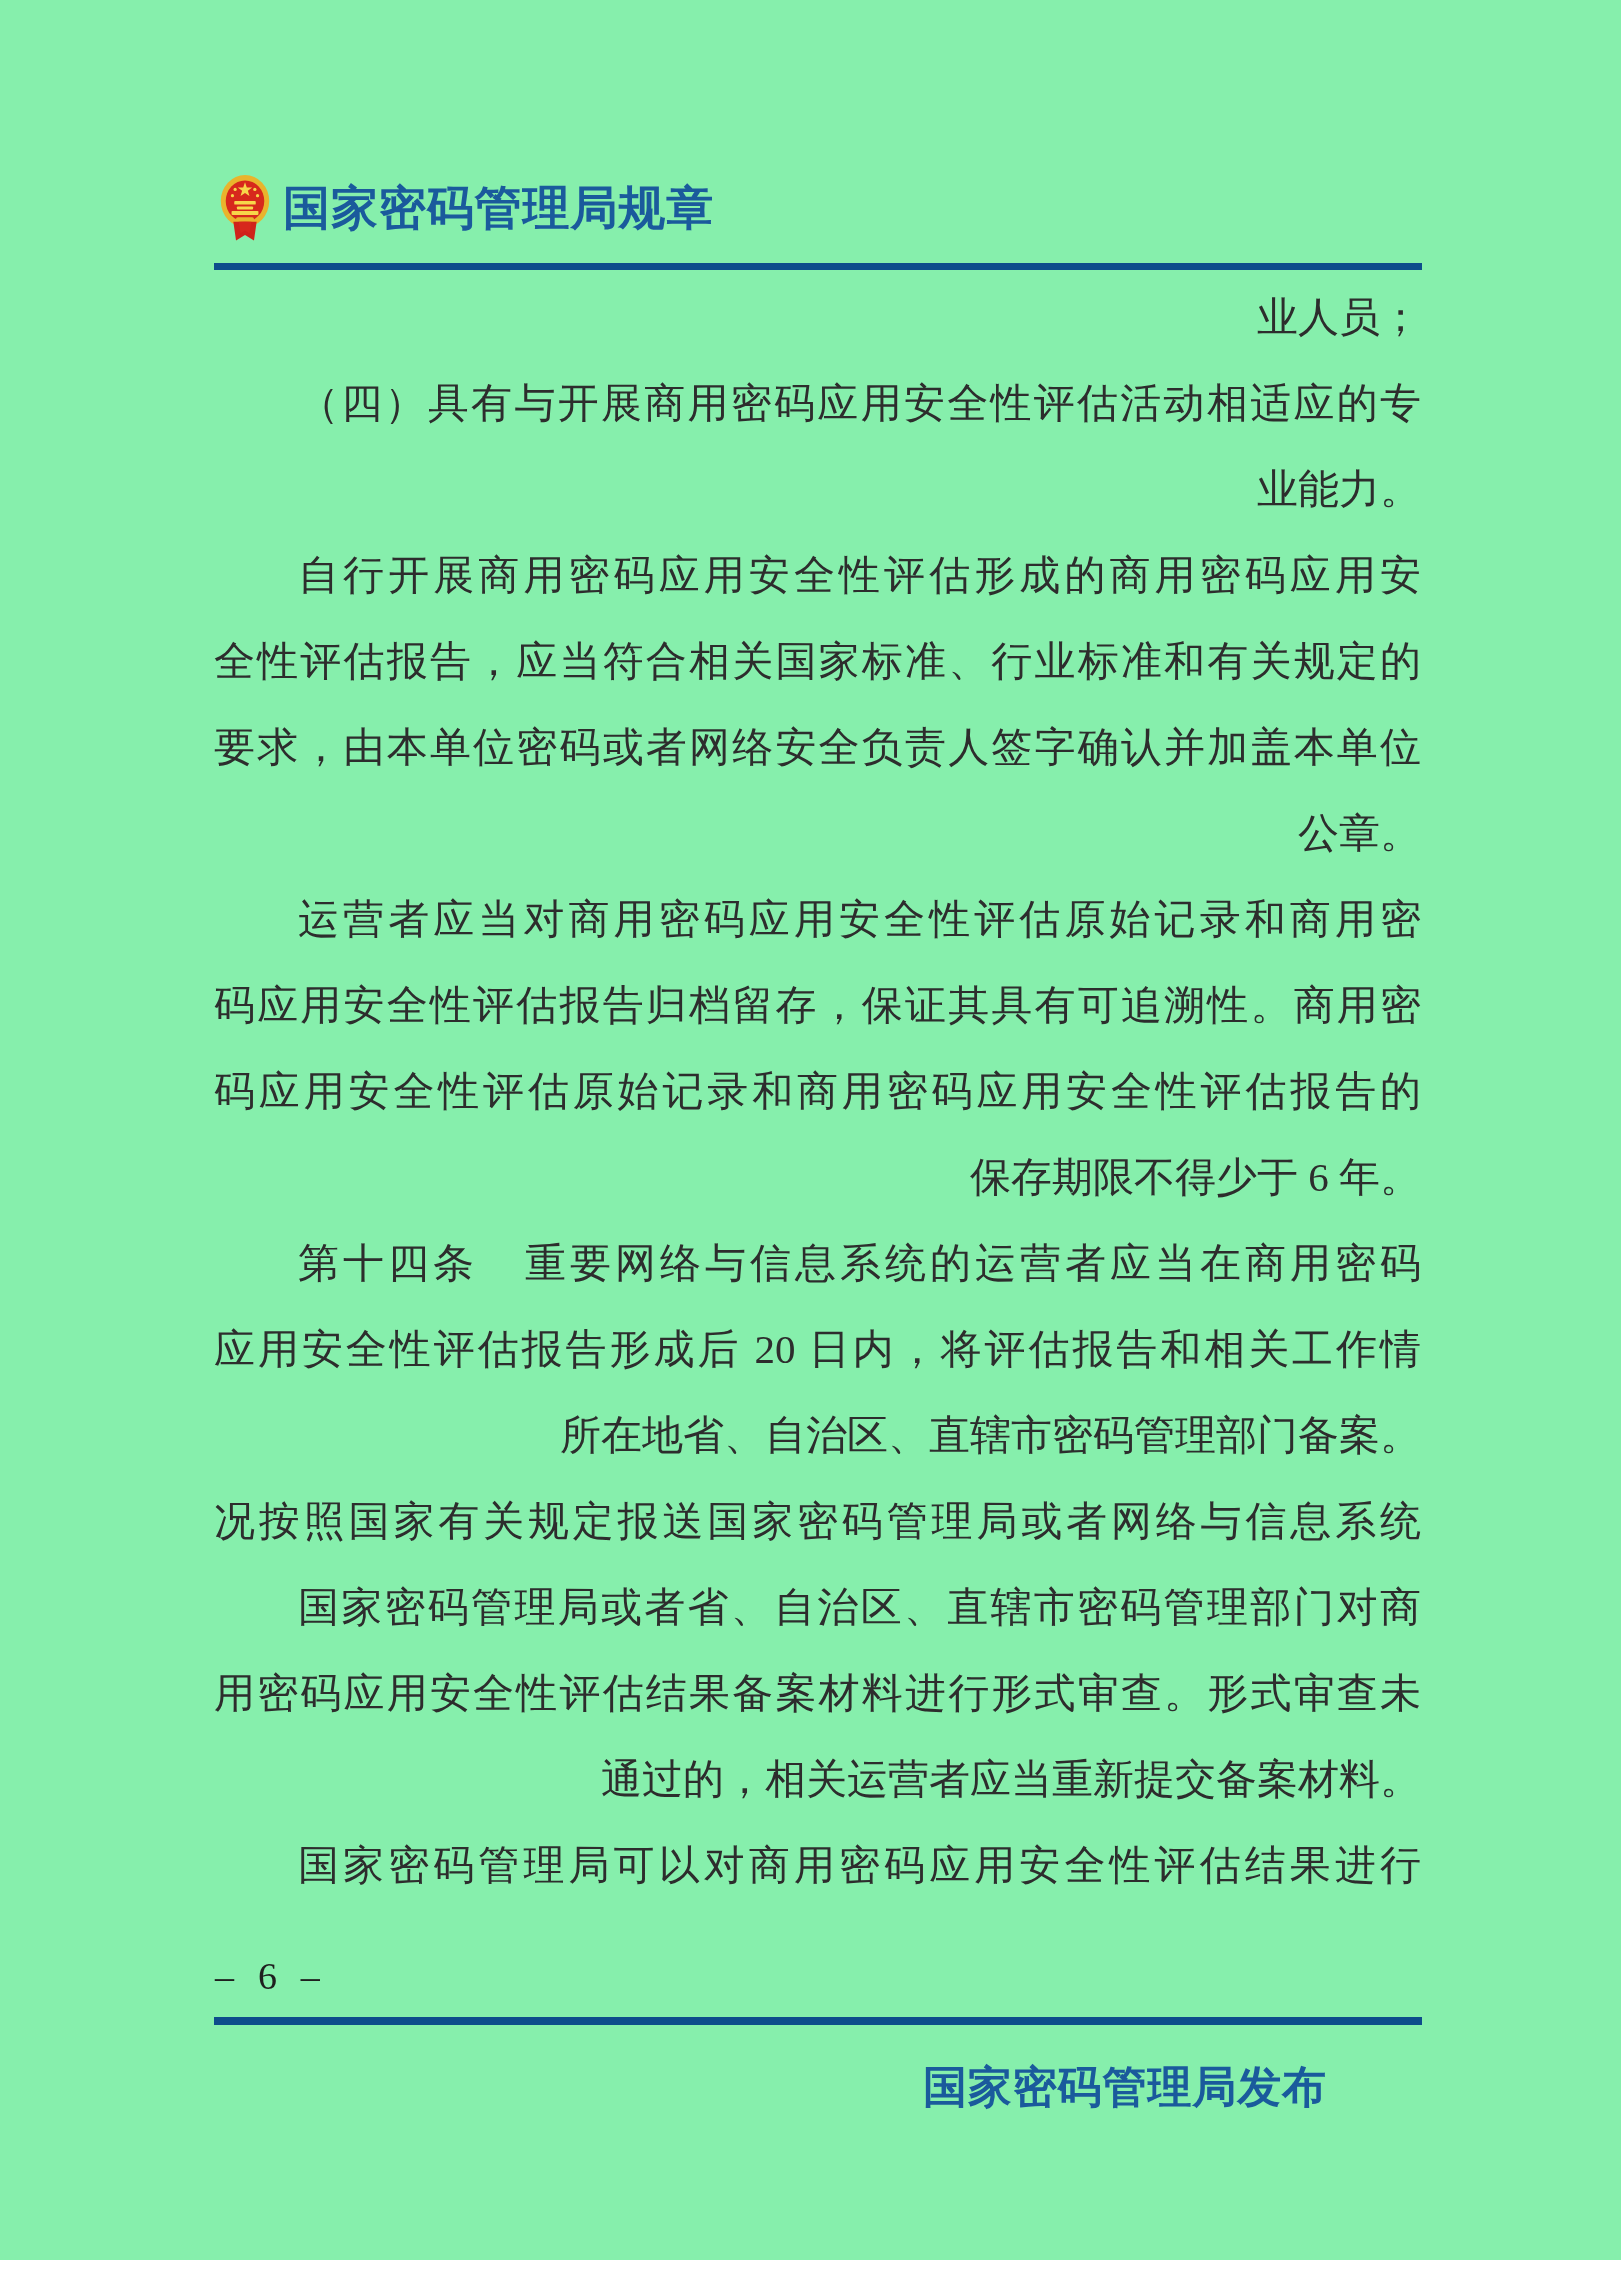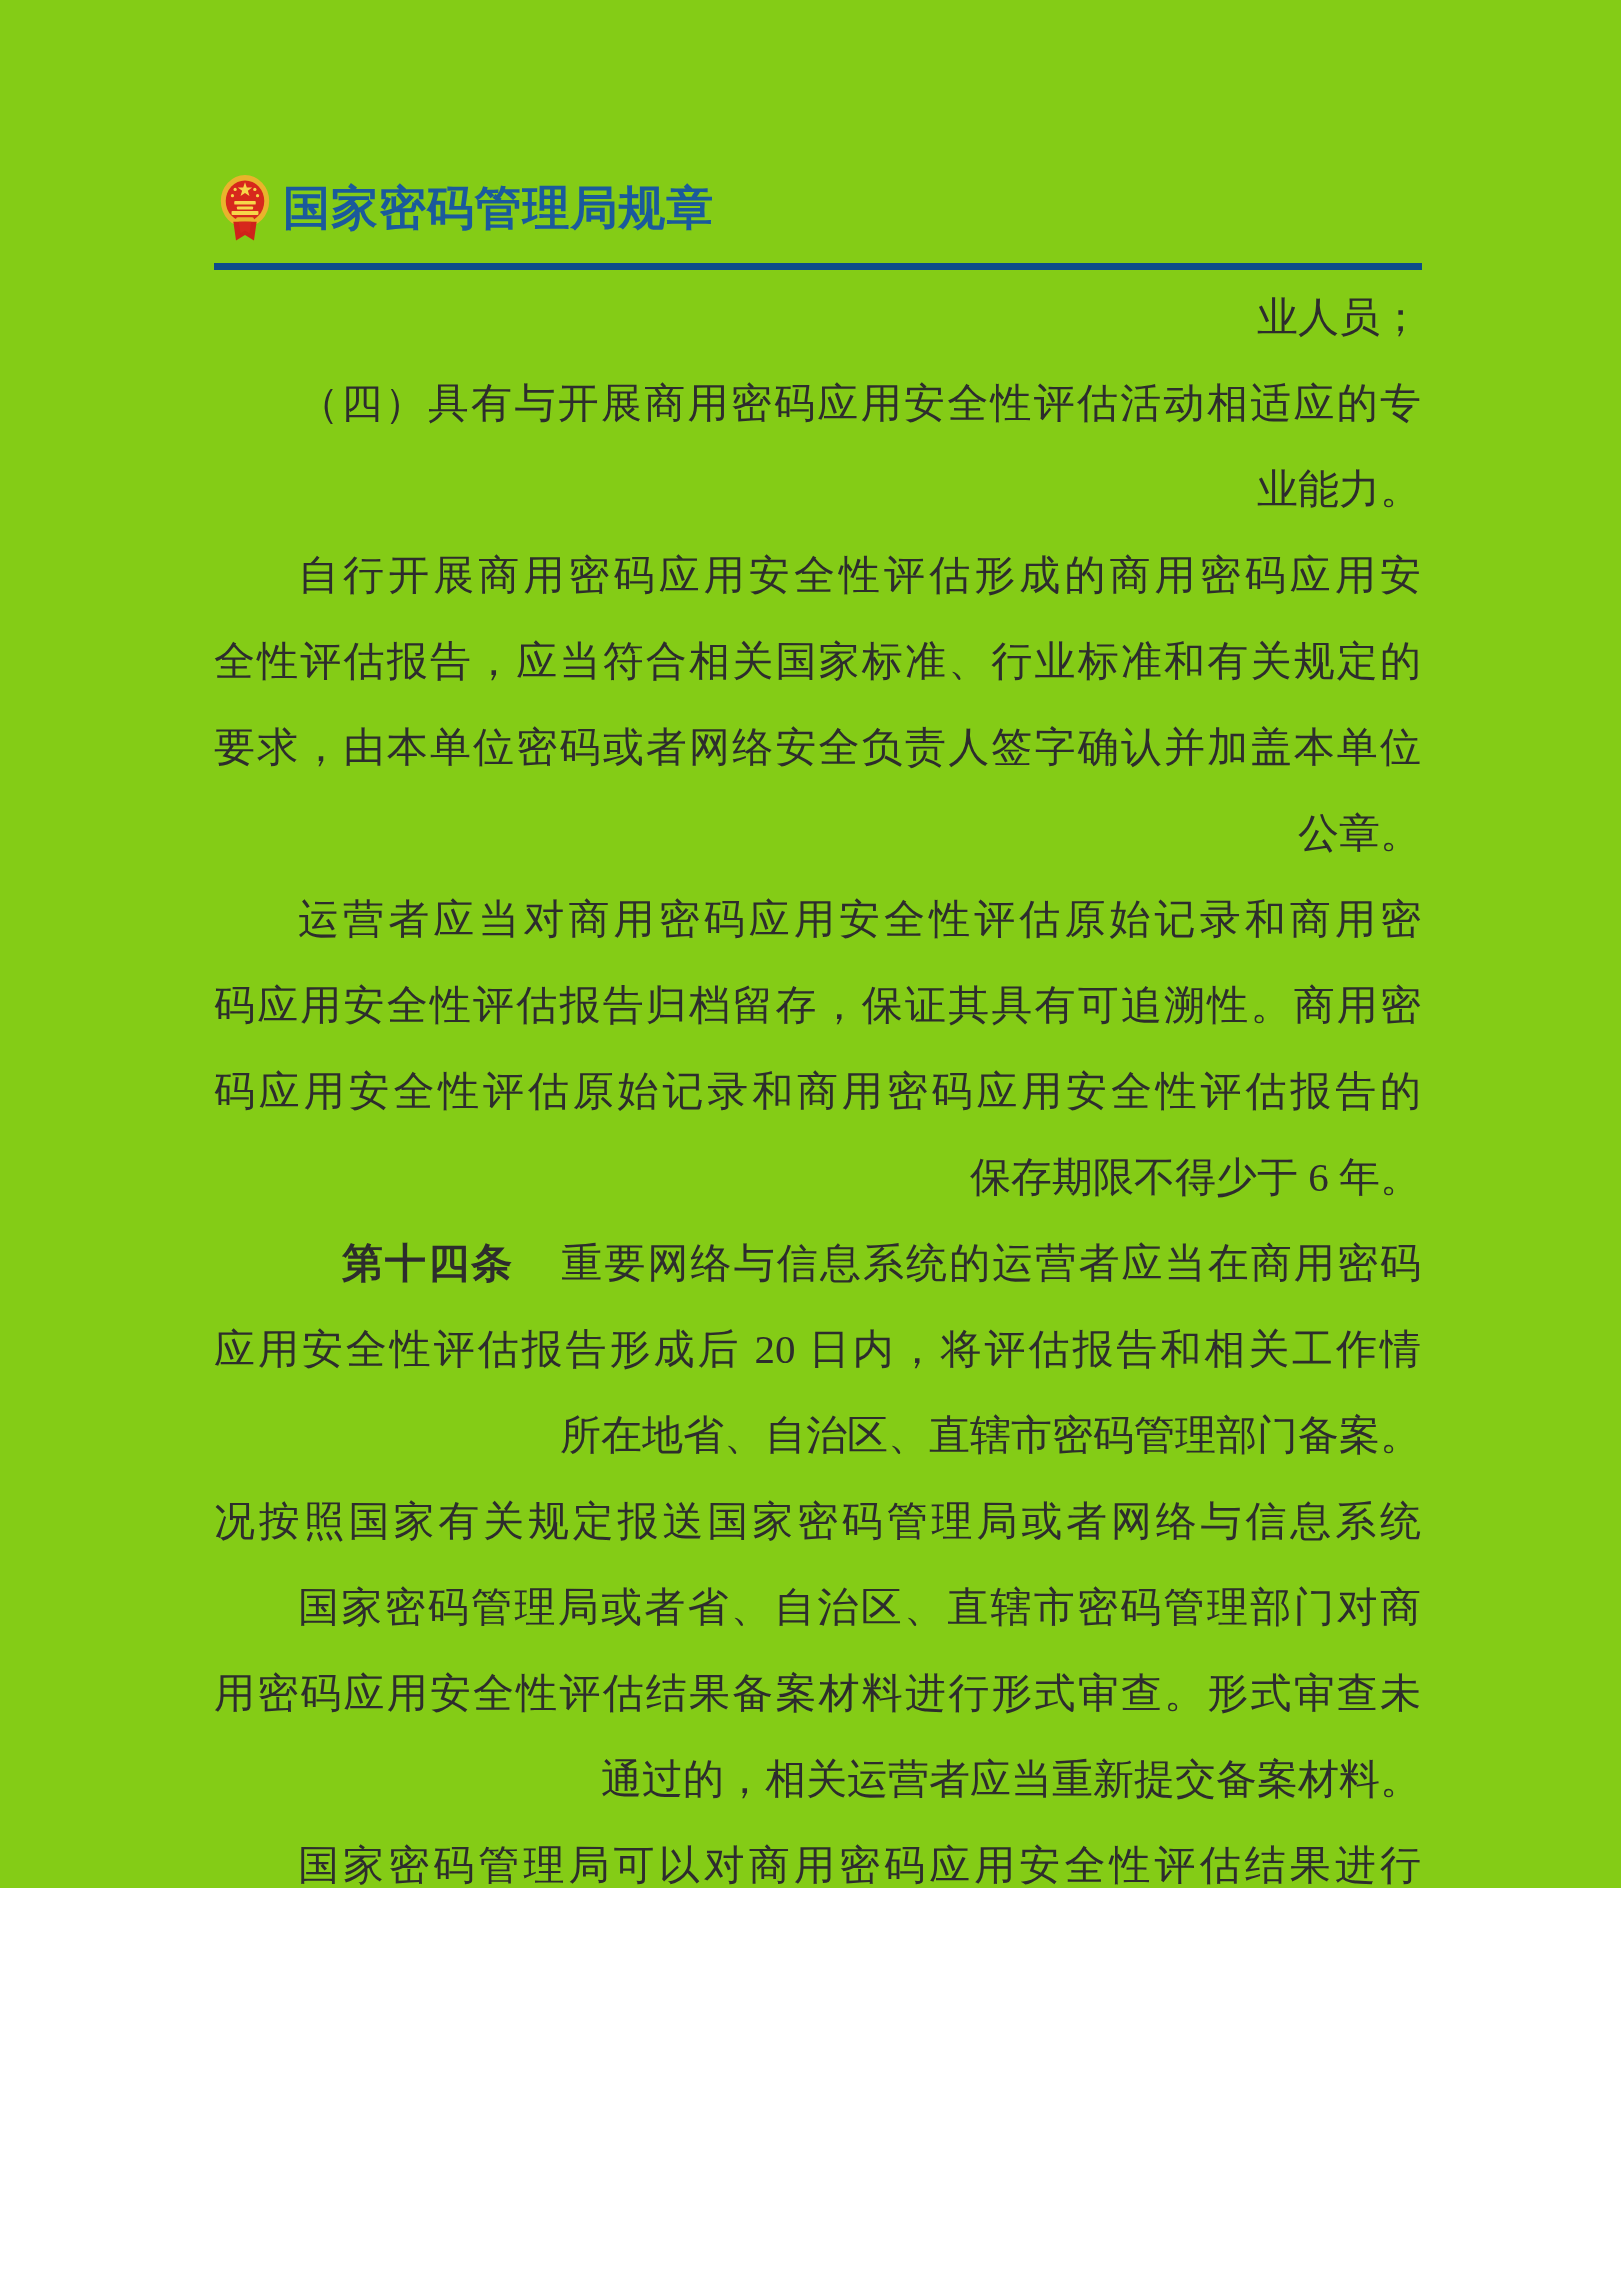--- a/index.html
+++ b/index.html
@@ -1,19 +1,19 @@
 <!DOCTYPE html>
 <html lang="zh" style="font-size:14.3px"><head>
 <meta charset="utf-8">
 <style>
   html,body{margin:0;padding:0;background:#ffffff;}
   .page{
     position:relative;
-    width:1622px;height:1888px;
-    background:#84cc16;
+    width:1622px;height:2260px;
+    background:#86efac;
     overflow:hidden;
     font-family:"Liberation Serif","DejaVu Serif",serif;
   }
   
   .header-emblem{
     position:absolute;left:219px;top:174px;width:52px;height:72px;
   }
   .header-title{
     position:absolute;left:283px;top:177px;height:63px;line-height:63px;
     font-size:47px;font-weight:700;color:#1a5a9c;
@@ -34,21 +34,21 @@
     text-align:right;
   }
   .text-line.fill{
     white-space:normal;
     text-align:justify;
     text-align-last:justify;
     -moz-text-align-last:justify;
     text-justify:inter-ideograph;
   }
   .text-line.indent{padding-left:84px;}
-  .text-line .bold-prefix{font-weight:700;margin-right:47px;margin-left:44px;}
+  .text-line .bold-prefix{font-weight:400;margin-right:47px;}
   
   .page-number{
     position:absolute;left:215px;top:1949px;height:54px;line-height:54px;
     font-size:38px;color:#1f1f1f;letter-spacing:7.2px;
   }
   .footer-rule{
     position:absolute;left:214px;top:2017px;width:1208px;height:8px;
     background:#0d4d8b;
   }
   .footer-publisher{

